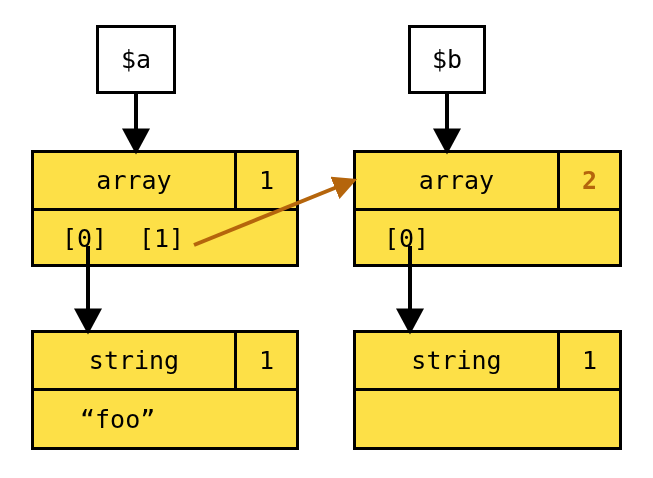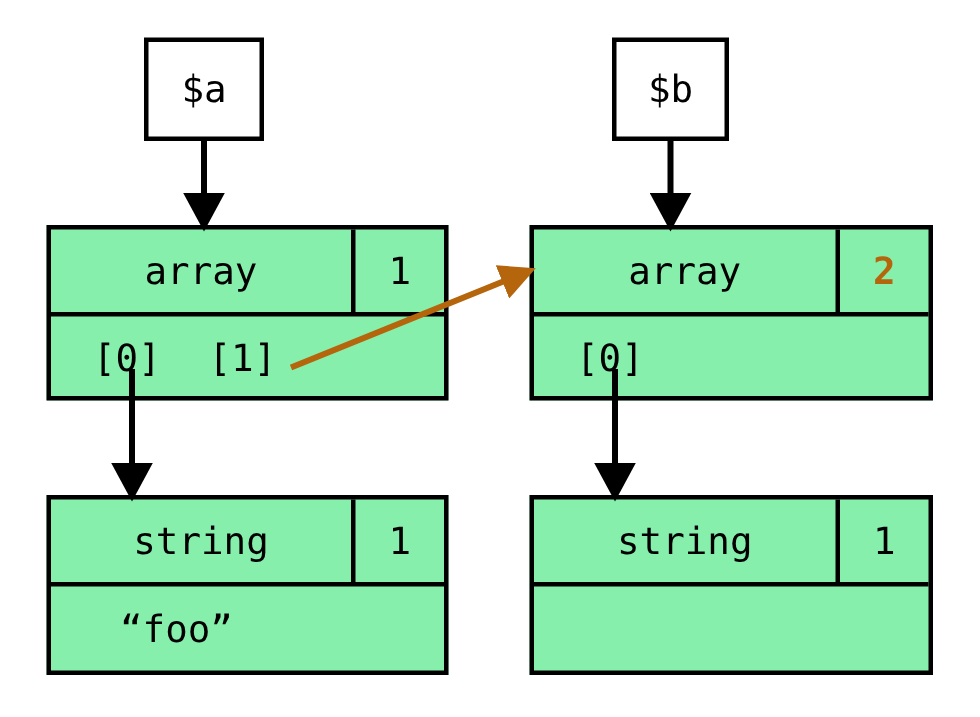--- a/index.html
+++ b/index.html
@@ -29,21 +29,21 @@
     line-height: 1;
   }
   #var-box-a { left: 96px;  top: 25px; width: 80px; height: 69px; }
   #var-box-b { left: 408px; top: 25px; width: 78px; height: 69px; }
 
   
   .record {
     position: absolute;
     box-sizing: border-box;
     border: 3px solid #000000;
-    background: #86efac;
+    background: #fde047;
   }
   .record-header {
     position: relative;
     display: flex;
     box-sizing: border-box;
     border-bottom: 3px solid #000000;
     height: 58px;
   }
   .record-type {
     flex: 0 0 auto;

